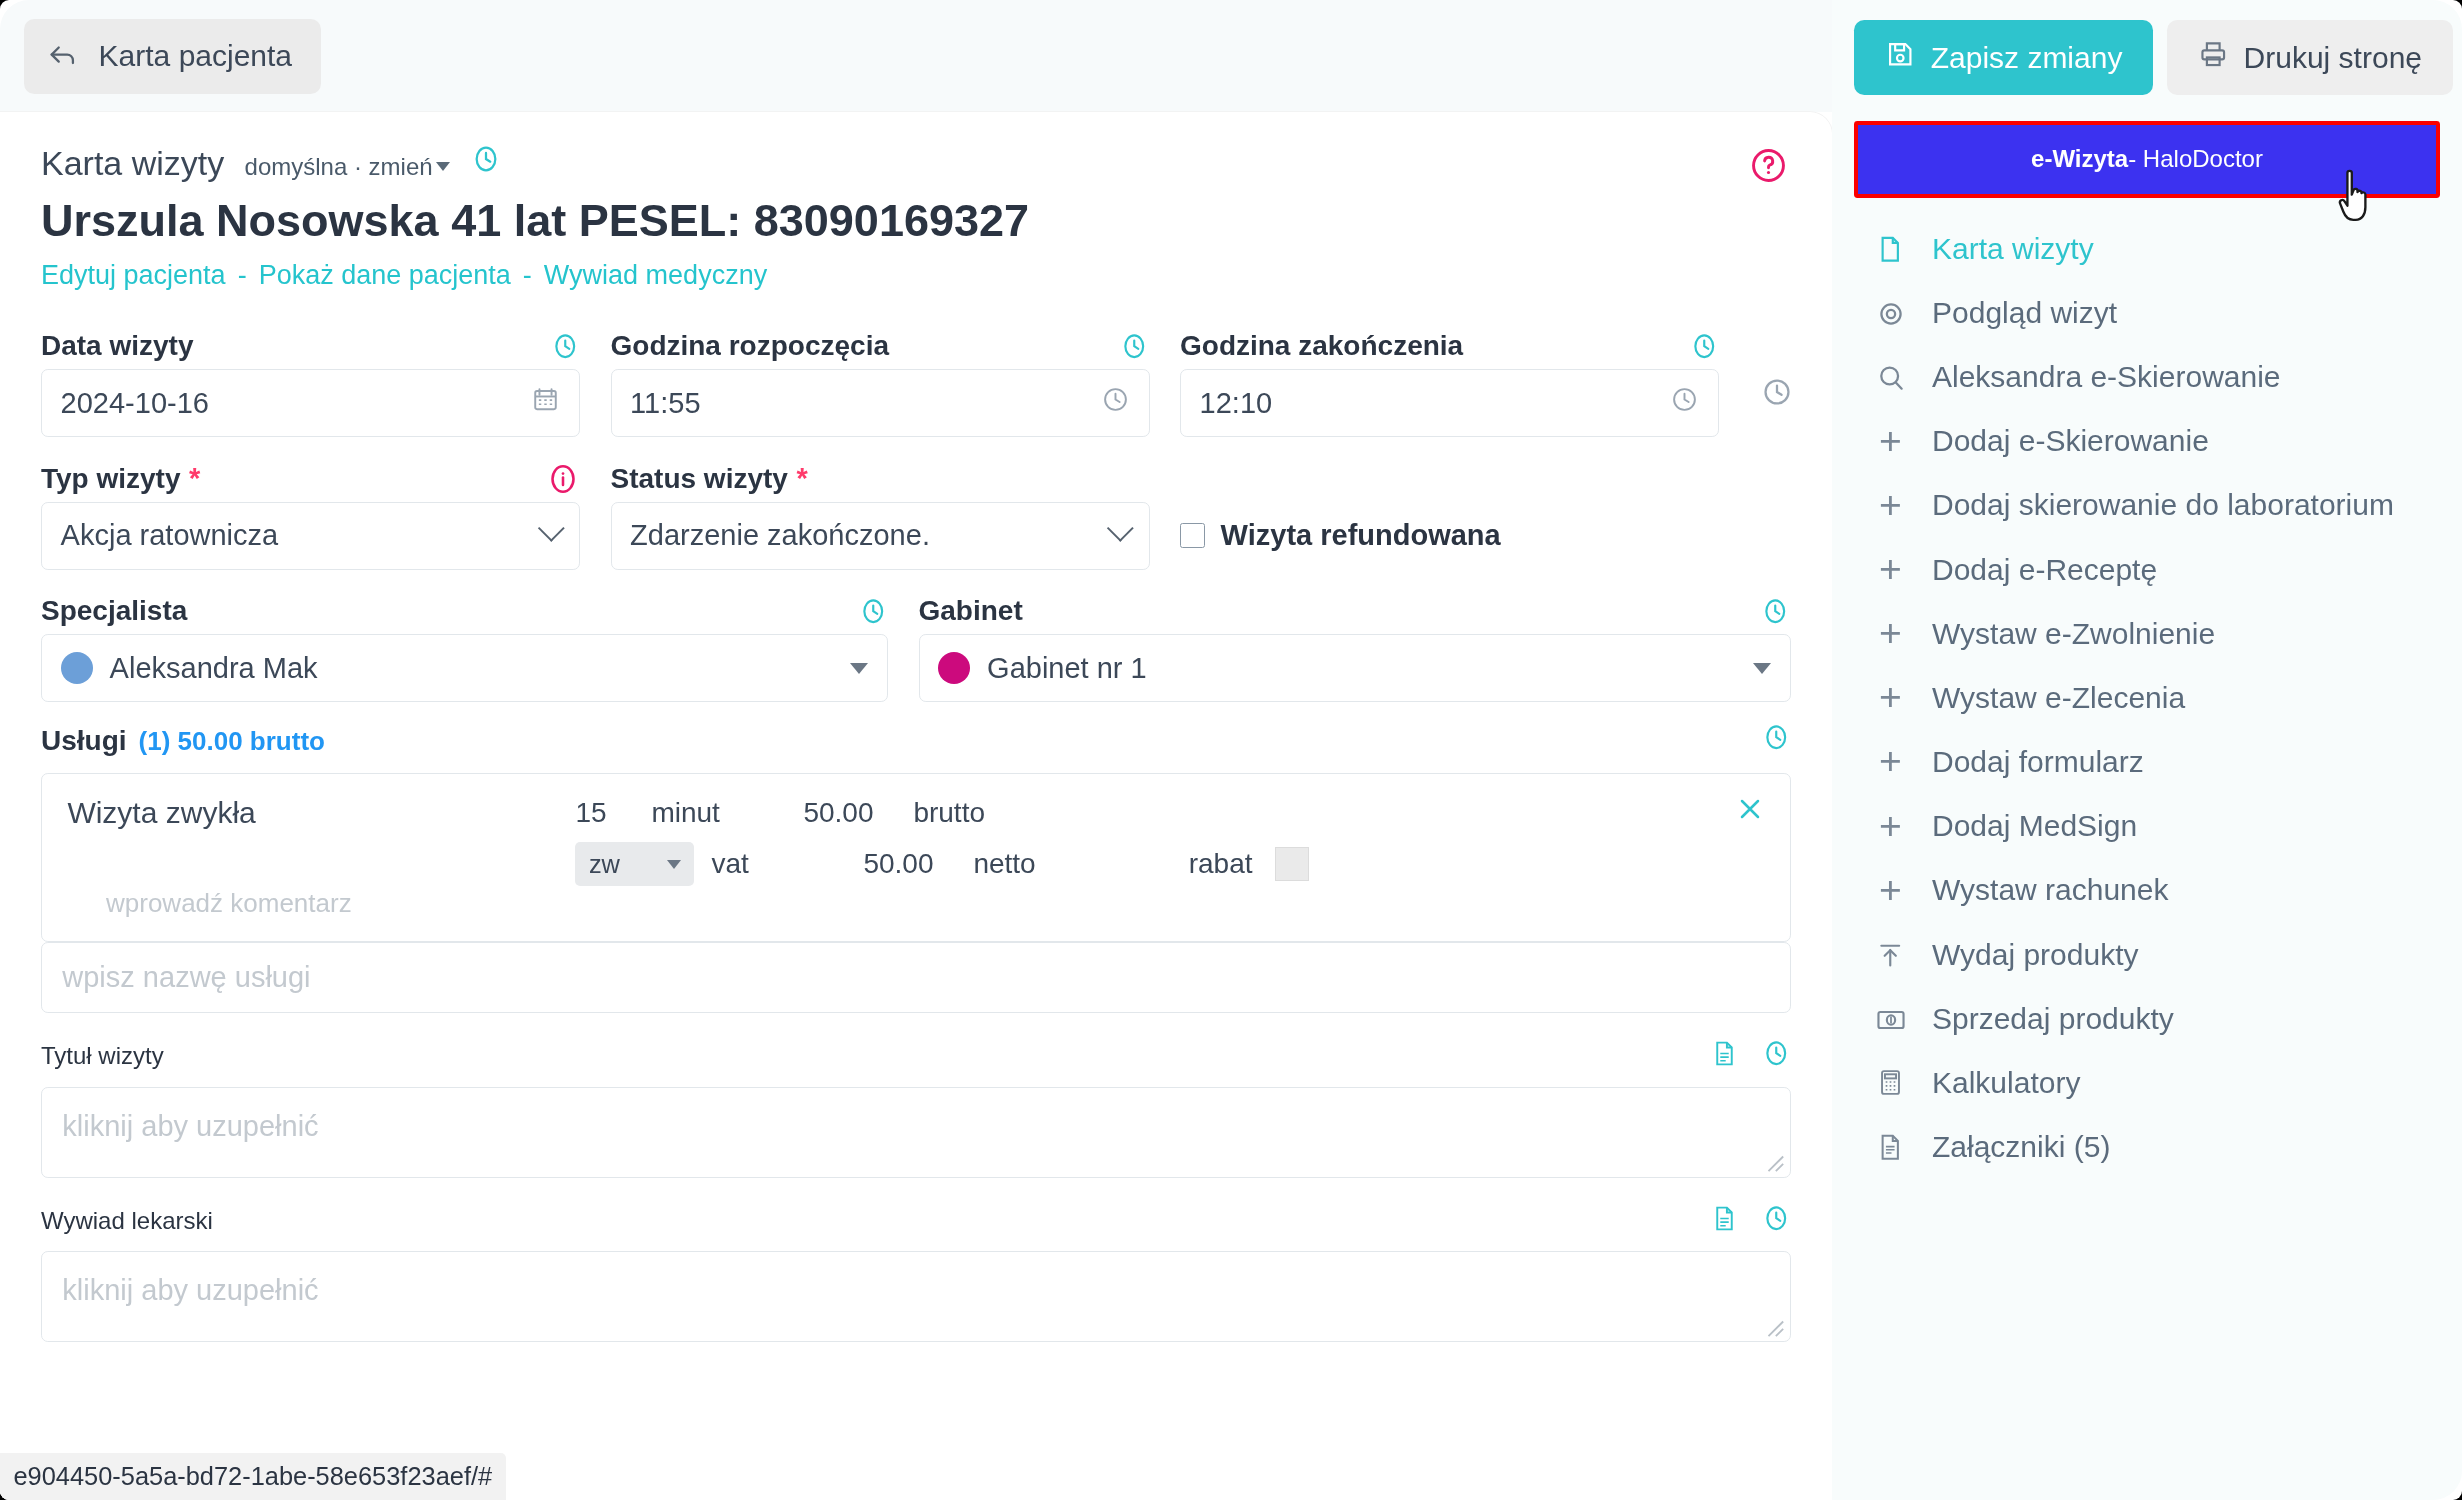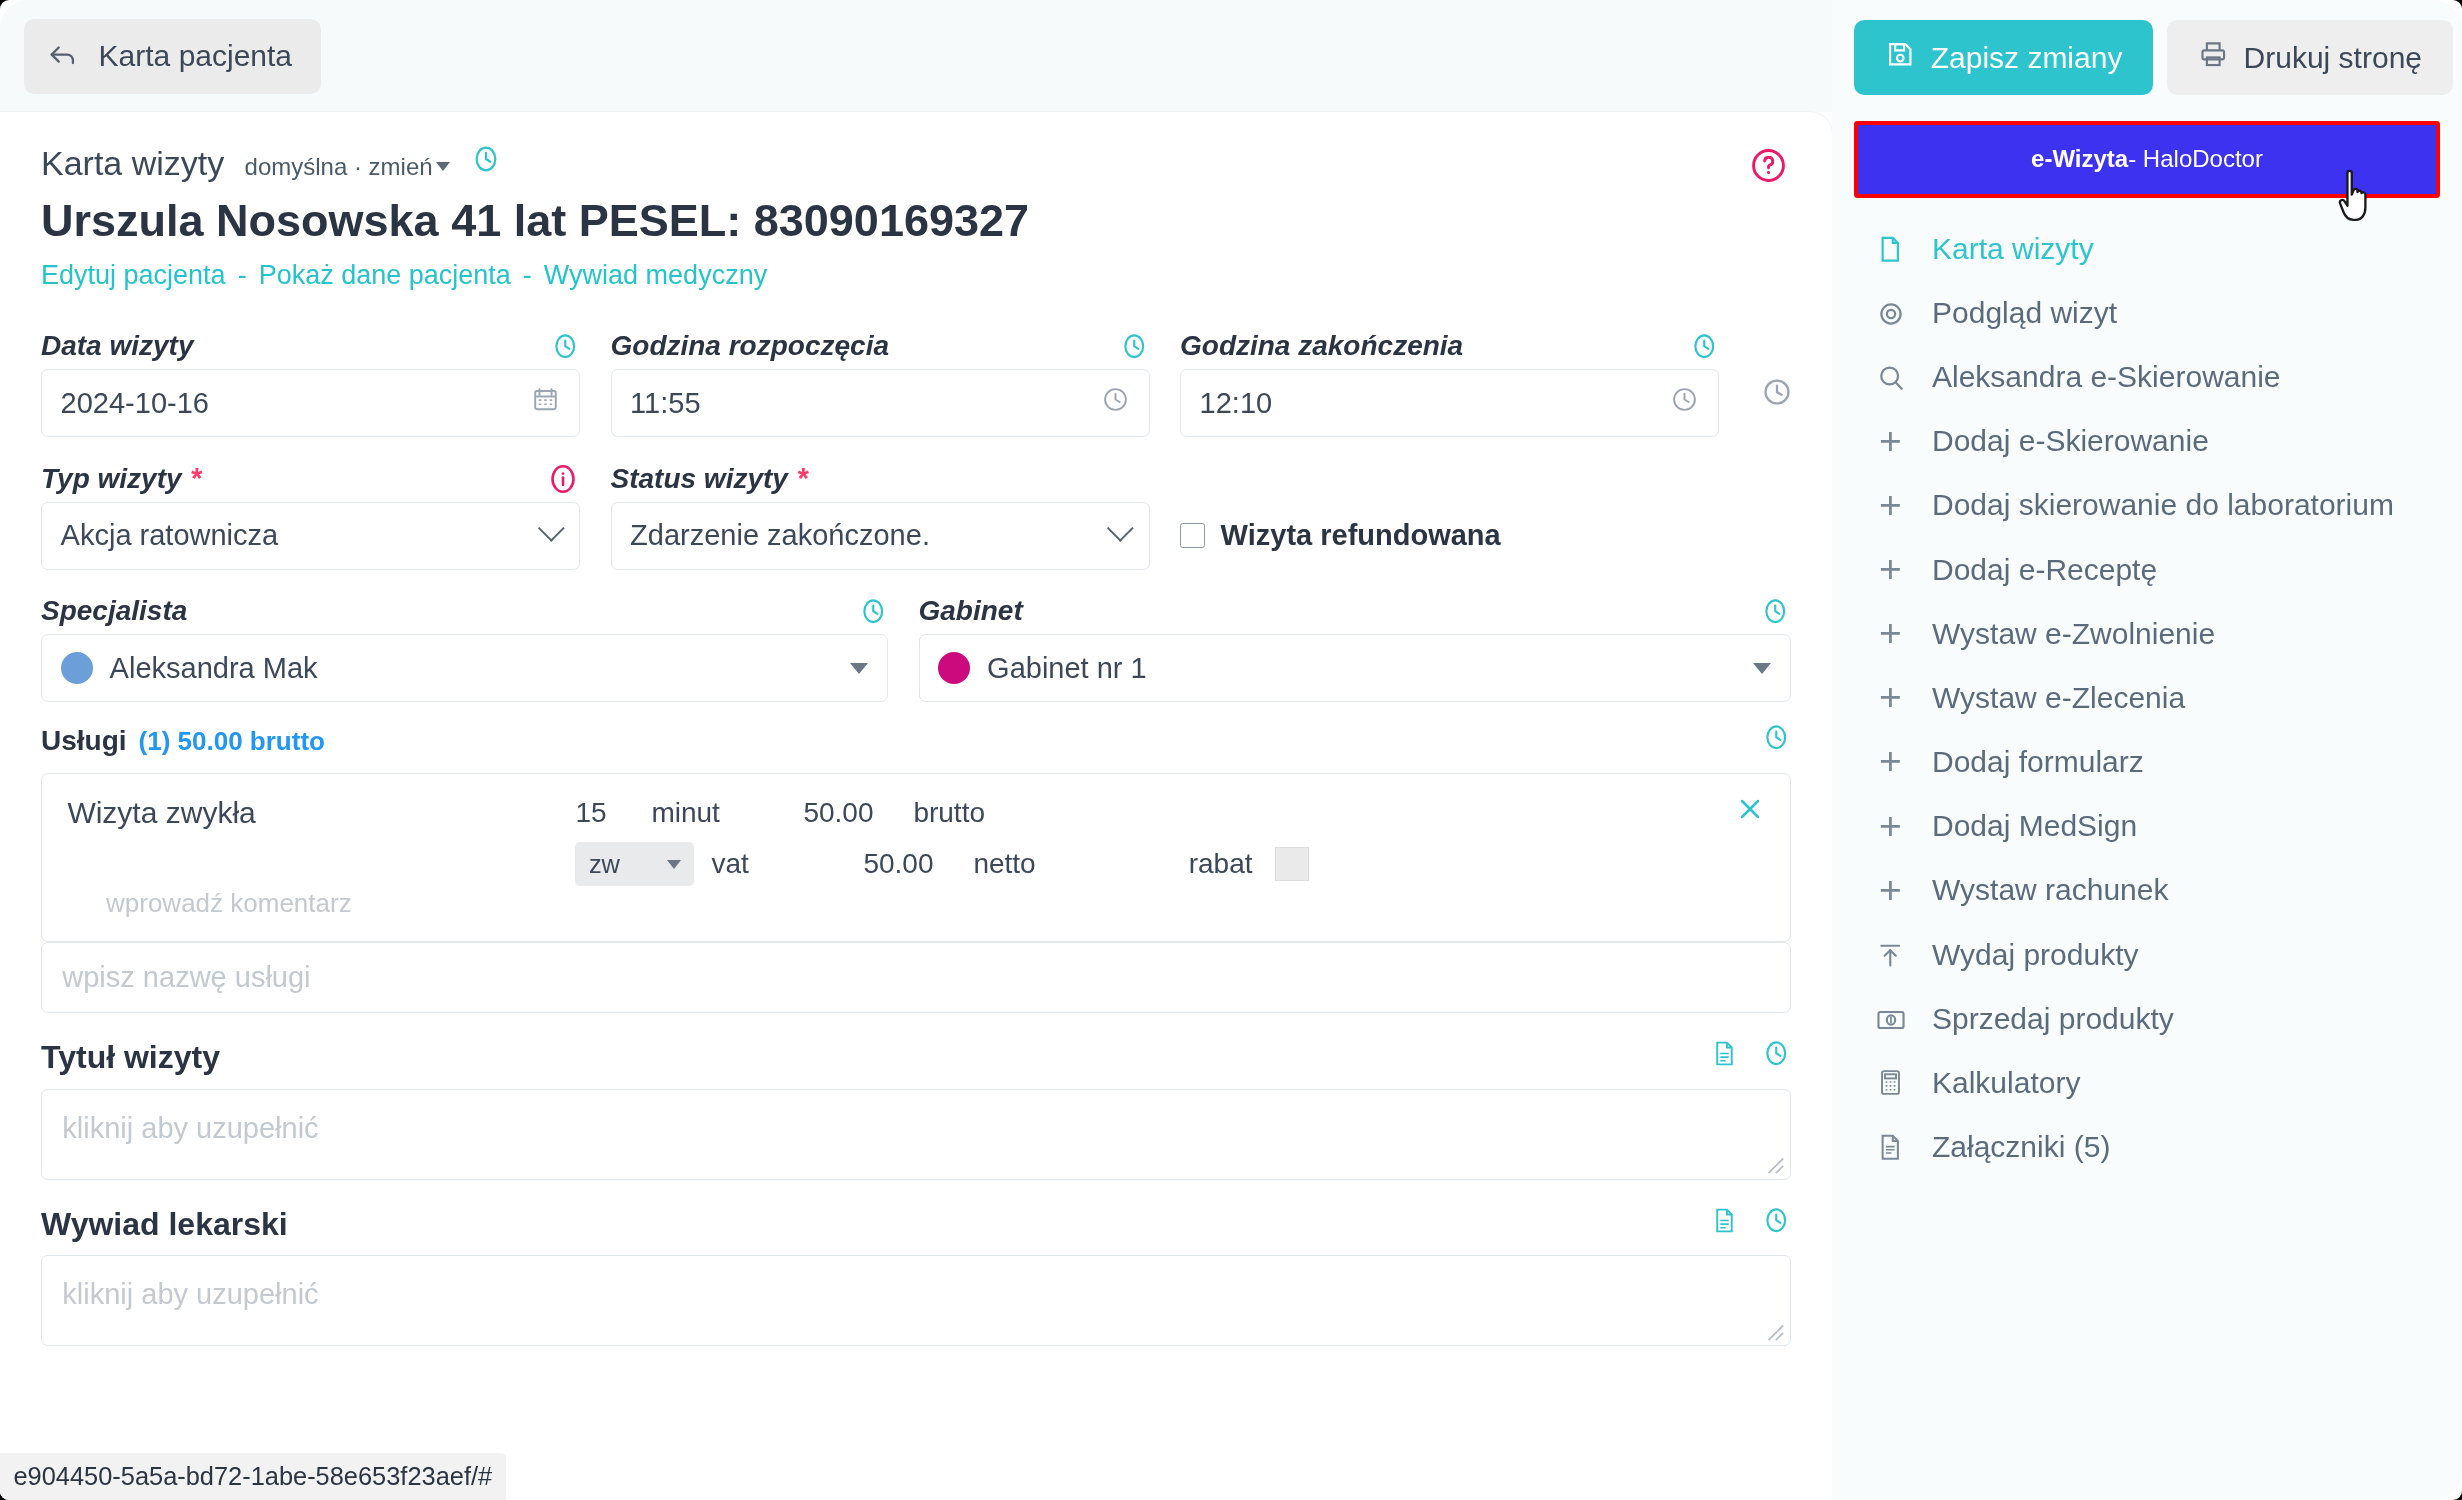--- a/index.html
+++ b/index.html
@@ -137,21 +137,20 @@
   .fld.w2 { width: 539px; }
   .fld.w3 { width: 539px; }
 
   .flabel {
     font-size: 28px;
     font-weight: bold;
     color: #2b3442;
     display: flex;
     align-items: center;
     height: 46px;
-    font-style: italic;
   }
   .flabel .req { color: #ff3b6b; margin-left: 8.5px; font-size: 29px; }
   .flabel .tail { margin-left: auto; display: flex; align-items: center; }
 
   .finput {
     height: 68px;
     border: 0.8px solid #e2e7eb;
     border-radius: 6.8px;
     display: flex;
     align-items: center;
@@ -282,22 +281,22 @@
     font-size: 29px;
     color: #c3c9cf;
     cursor: text;
   }
 
   
   .ta-head {
     display: flex;
     align-items: center;
     margin-top: 25.4px;
-    font-size: 32px;
-    font-weight: bold;
+    font-size: 24px;
+    font-weight: normal;
     color: #2b3442;
     text-align: right;
   }
   .ta-head .tail { margin-left: auto; display: flex; align-items: center; gap: 22px; }
 
   .ta {
     margin-top: 12px;
     height: 91px;
     border: 0.8px solid #e2e7eb;
     border-radius: 6.8px;

